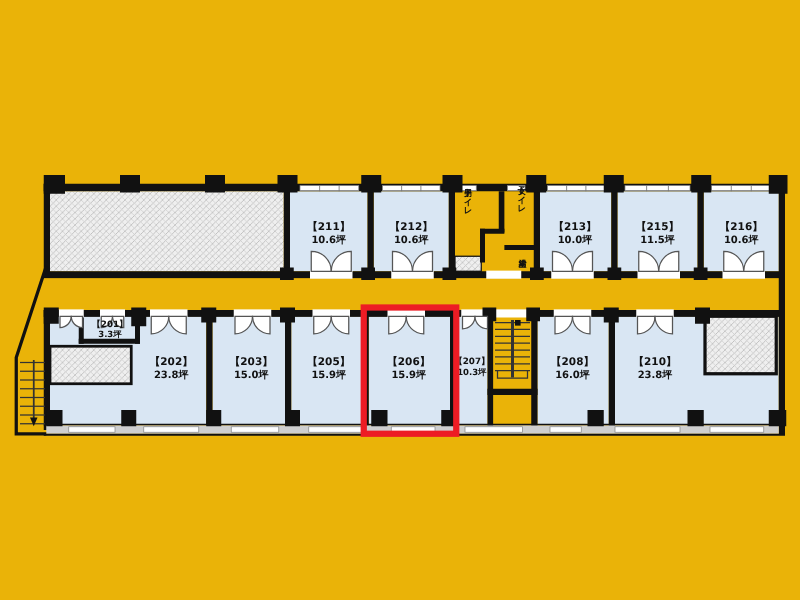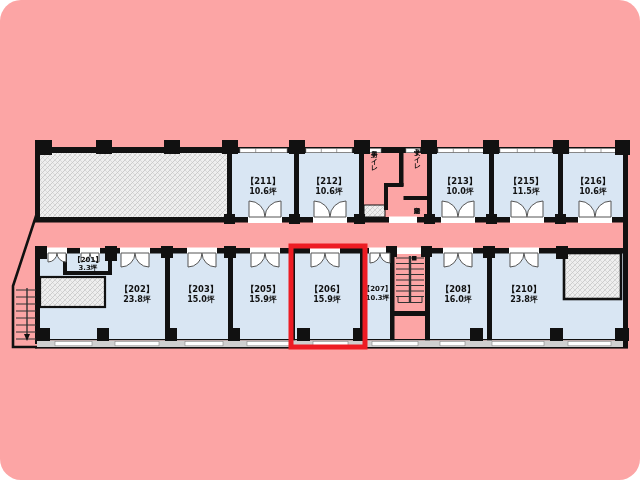--- a/index.html
+++ b/index.html
@@ -1,16 +1,16 @@
 <!DOCTYPE html>
 <html><head>
 <meta charset="utf-8">
 <style>
   html,body{margin:0;padding:0;background:#fff;}
-  .stage{width:640px;height:480px;position:relative;background:#fca5a5;font-family:"DejaVu Sans","Liberation Sans",sans-serif;border-radius:21px;}
+  .stage{width:640px;height:480px;position:relative;background:#eab308;font-family:"DejaVu Sans","Liberation Sans",sans-serif;}
   svg{display:block;}
   text{font-family:"DejaVu Sans","Liberation Sans",sans-serif;fill:#111;}
   .rname{font-size:8.4px;font-weight:600;}
   .rarea{font-size:8px;font-weight:600;}
   .small .rname{font-size:7px;}
   .small .rarea{font-size:6.8px;}
   .vt{writing-mode:vertical-rl;text-orientation:upright;font-size:6.8px;font-weight:600;letter-spacing:0;}
   .vt2{writing-mode:vertical-rl;text-orientation:upright;font-size:6.2px;font-weight:600;}
   .wall{fill:#111;}
   .door{fill:#fff;stroke:#555;stroke-width:1;}

